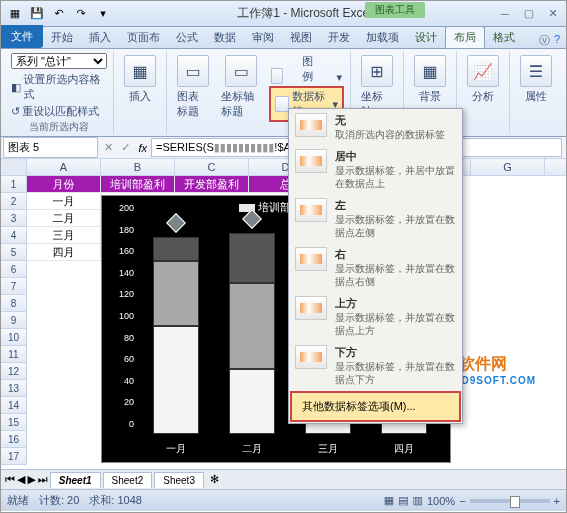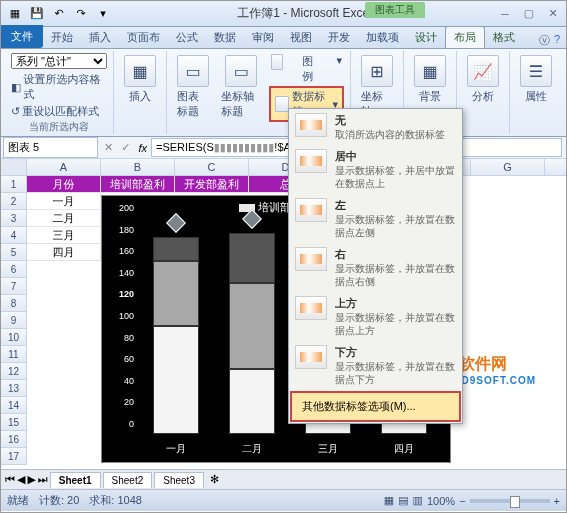--- a/index.html
+++ b/index.html
@@ -19,21 +19,21 @@
 .ribbon-help{margin-left:auto;display:flex;gap:4px;padding-right:6px;}
 .ribbon-body{height:88px;background:linear-gradient(#f4f8fd,#e4edf9);border-bottom:1px solid #8ba0bc;display:flex;padding:2px 4px;}
 .rgroup{border-right:1px solid #c5d4e8;padding:2px 6px;display:flex;flex-direction:column;}
 .rgroup-label{font-size:10px;color:#5a6b85;text-align:center;margin-top:auto;}
 .sel-group{width:130px;}
 .sel-group select{width:100%;height:20px;margin-bottom:2px;}
 .sel-group .smbtn{font-size:10px;color:#3b5075;padding:1px 0;display:flex;align-items:center;gap:2px;}
 .bigbtn{display:flex;flex-direction:column;align-items:center;gap:2px;padding:2px 4px;color:#3b5075;min-width:38px;}
 .bigbtn .ico{width:32px;height:32px;background:linear-gradient(#fefefe,#e0e8f2);border:1px solid #b0c0d8;border-radius:2px;display:flex;align-items:center;justify-content:center;font-size:16px;}
 .btnrow{display:flex;gap:4px;}
-.smallrow{display:flex;align-items:flex-start;gap:19px;padding:1px 2px;color:#3b5075;font-size:11px;}
+.smallrow{display:flex;align-items:flex-end;gap:19px;padding:1px 2px;color:#3b5075;font-size:11px;}
 .smallrow .mico{width:16px;height:16px;background:linear-gradient(#fefefe,#e0e8f2);border:1px solid #b0c0d8;border-radius:1px;}
 .highlighted-btn{border:2px solid #c44;background:#ffe9a8;padding:1px 4px;display:inline-flex;align-items:center;gap:3px;}
 .namebox-row{height:22px;display:flex;align-items:center;border-bottom:1px solid #c5d4e8;background:#f0f4fa;}
 .namebox{width:95px;border:1px solid #b0c0d8;background:#fff;padding:2px 4px;margin:0 2px;}
 .fxbar{flex:1;border:1px solid #b0c0d8;background:#fff;padding:2px 4px;margin-right:4px;overflow:hidden;white-space:nowrap;}
 .sheet{position:relative;height:310px;overflow:hidden;}
 .colheads{display:flex;position:absolute;top:0;left:26px;}
 .colheads div{width:74px;height:17px;background:linear-gradient(#f5f8fc,#e2e9f4);border-right:1px solid #c5d4e8;border-bottom:1px solid #c5d4e8;text-align:center;color:#3b5075;line-height:17px;}
 .rowheads{position:absolute;top:17px;left:0;}
 .rowheads div{width:26px;height:17px;background:linear-gradient(#f5f8fc,#e2e9f4);border-right:1px solid #c5d4e8;border-bottom:1px solid #c5d4e8;text-align:center;color:#3b5075;line-height:17px;font-size:10px;}
@@ -58,21 +58,21 @@
 .dd-ico{width:32px;height:24px;flex-shrink:0;background:linear-gradient(#fff,#e8e8e8);border:1px solid #ccc;position:relative;}
 .dd-ico::after{content:"";position:absolute;top:6px;left:4px;right:4px;height:10px;background:linear-gradient(90deg,#f4a460,#fff 40%,#f4a460);}
 .dd-txt{flex:1;}
 .dd-title{font-size:11px;color:#333;font-weight:bold;}
 .dd-desc{font-size:10px;color:#666;line-height:1.3;}
 .watermark{position:absolute;top:195px;right:30px;z-index:50;font-weight:bold;}
 .wm1{color:#e67817;font-size:16px;}
 .wm2{color:#1e7fd6;font-size:10px;letter-spacing:1px;}
 .sheettabs{height:20px;background:#e8ecf2;display:flex;align-items:center;border-top:1px solid #b0c0d8;padding:0 4px;gap:2px;}
 .stab{padding:2px 8px;background:#fff;border:1px solid #b0c0d8;border-bottom:none;font-size:10px;}
-.stab.active{background:#fff;font-weight:bold;}
+.stab.active{background:#fff;font-weight:bold;font-style:italic;}
 .statusbar{height:22px;background:linear-gradient(#e0e8f4,#c8d6ea);display:flex;align-items:center;padding:0 6px;gap:10px;font-size:10px;color:#3b5075;border-top:1px solid #b0c0d8;}
 .zoom{margin-left:auto;display:flex;align-items:center;gap:4px;}
 .zoomslider{width:80px;height:4px;background:#b0c0d8;position:relative;}
 .zoomslider::after{content:"";position:absolute;left:50%;top:-3px;width:8px;height:10px;background:#fff;border:1px solid #888;}
 </style>
 </head>
 <body>
 
 <div class="titlebar">
   <div class="qat">
@@ -237,21 +237,21 @@
           <span>培训部盈利</span>
         </div>
     </div>
     <div class="yaxis" id="yaxis">
         <div class="ytick" style="bottom: 0%;">0</div>
         <div class="ytick" style="bottom: 10%;">20</div>
         <div class="ytick" style="bottom: 20%;">40</div>
         <div class="ytick" style="bottom: 30%;">60</div>
         <div class="ytick" style="bottom: 40%;">80</div>
         <div class="ytick" style="bottom: 50%;">100</div>
-        <div class="ytick" style="bottom: 60%; font-weight: bold;">120</div>
+        <div class="ytick" style="bottom: 60%;">120</div>
         <div class="ytick" style="bottom: 70%;">140</div>
         <div class="ytick" style="bottom: 80%;">160</div>
         <div class="ytick" style="bottom: 90%;">180</div>
         <div class="ytick" style="bottom: 100%;">200</div>
       </div>
     <div class="plot" id="plot">
         <div class="bar" style="left: 5%; width: 15%; bottom: 0%; height: 50%; background: rgb(244, 244, 244); border: 1px solid rgb(51, 51, 51);"></div>
         <div class="bar" style="left: 5%; width: 15%; bottom: 50%; height: 30%; background: rgb(168, 168, 168); border: 1px solid rgb(51, 51, 51);"></div>
         <div class="bar" style="left: 5%; width: 15%; bottom: 80%; height: 11%; background: rgb(85, 85, 85); border: 1px solid rgb(51, 51, 51);"></div>
         <div class="bar" style="left: 30%; width: 15%; bottom: 0%; height: 30%; background: rgb(244, 244, 244); border: 1px solid rgb(51, 51, 51);"></div>

